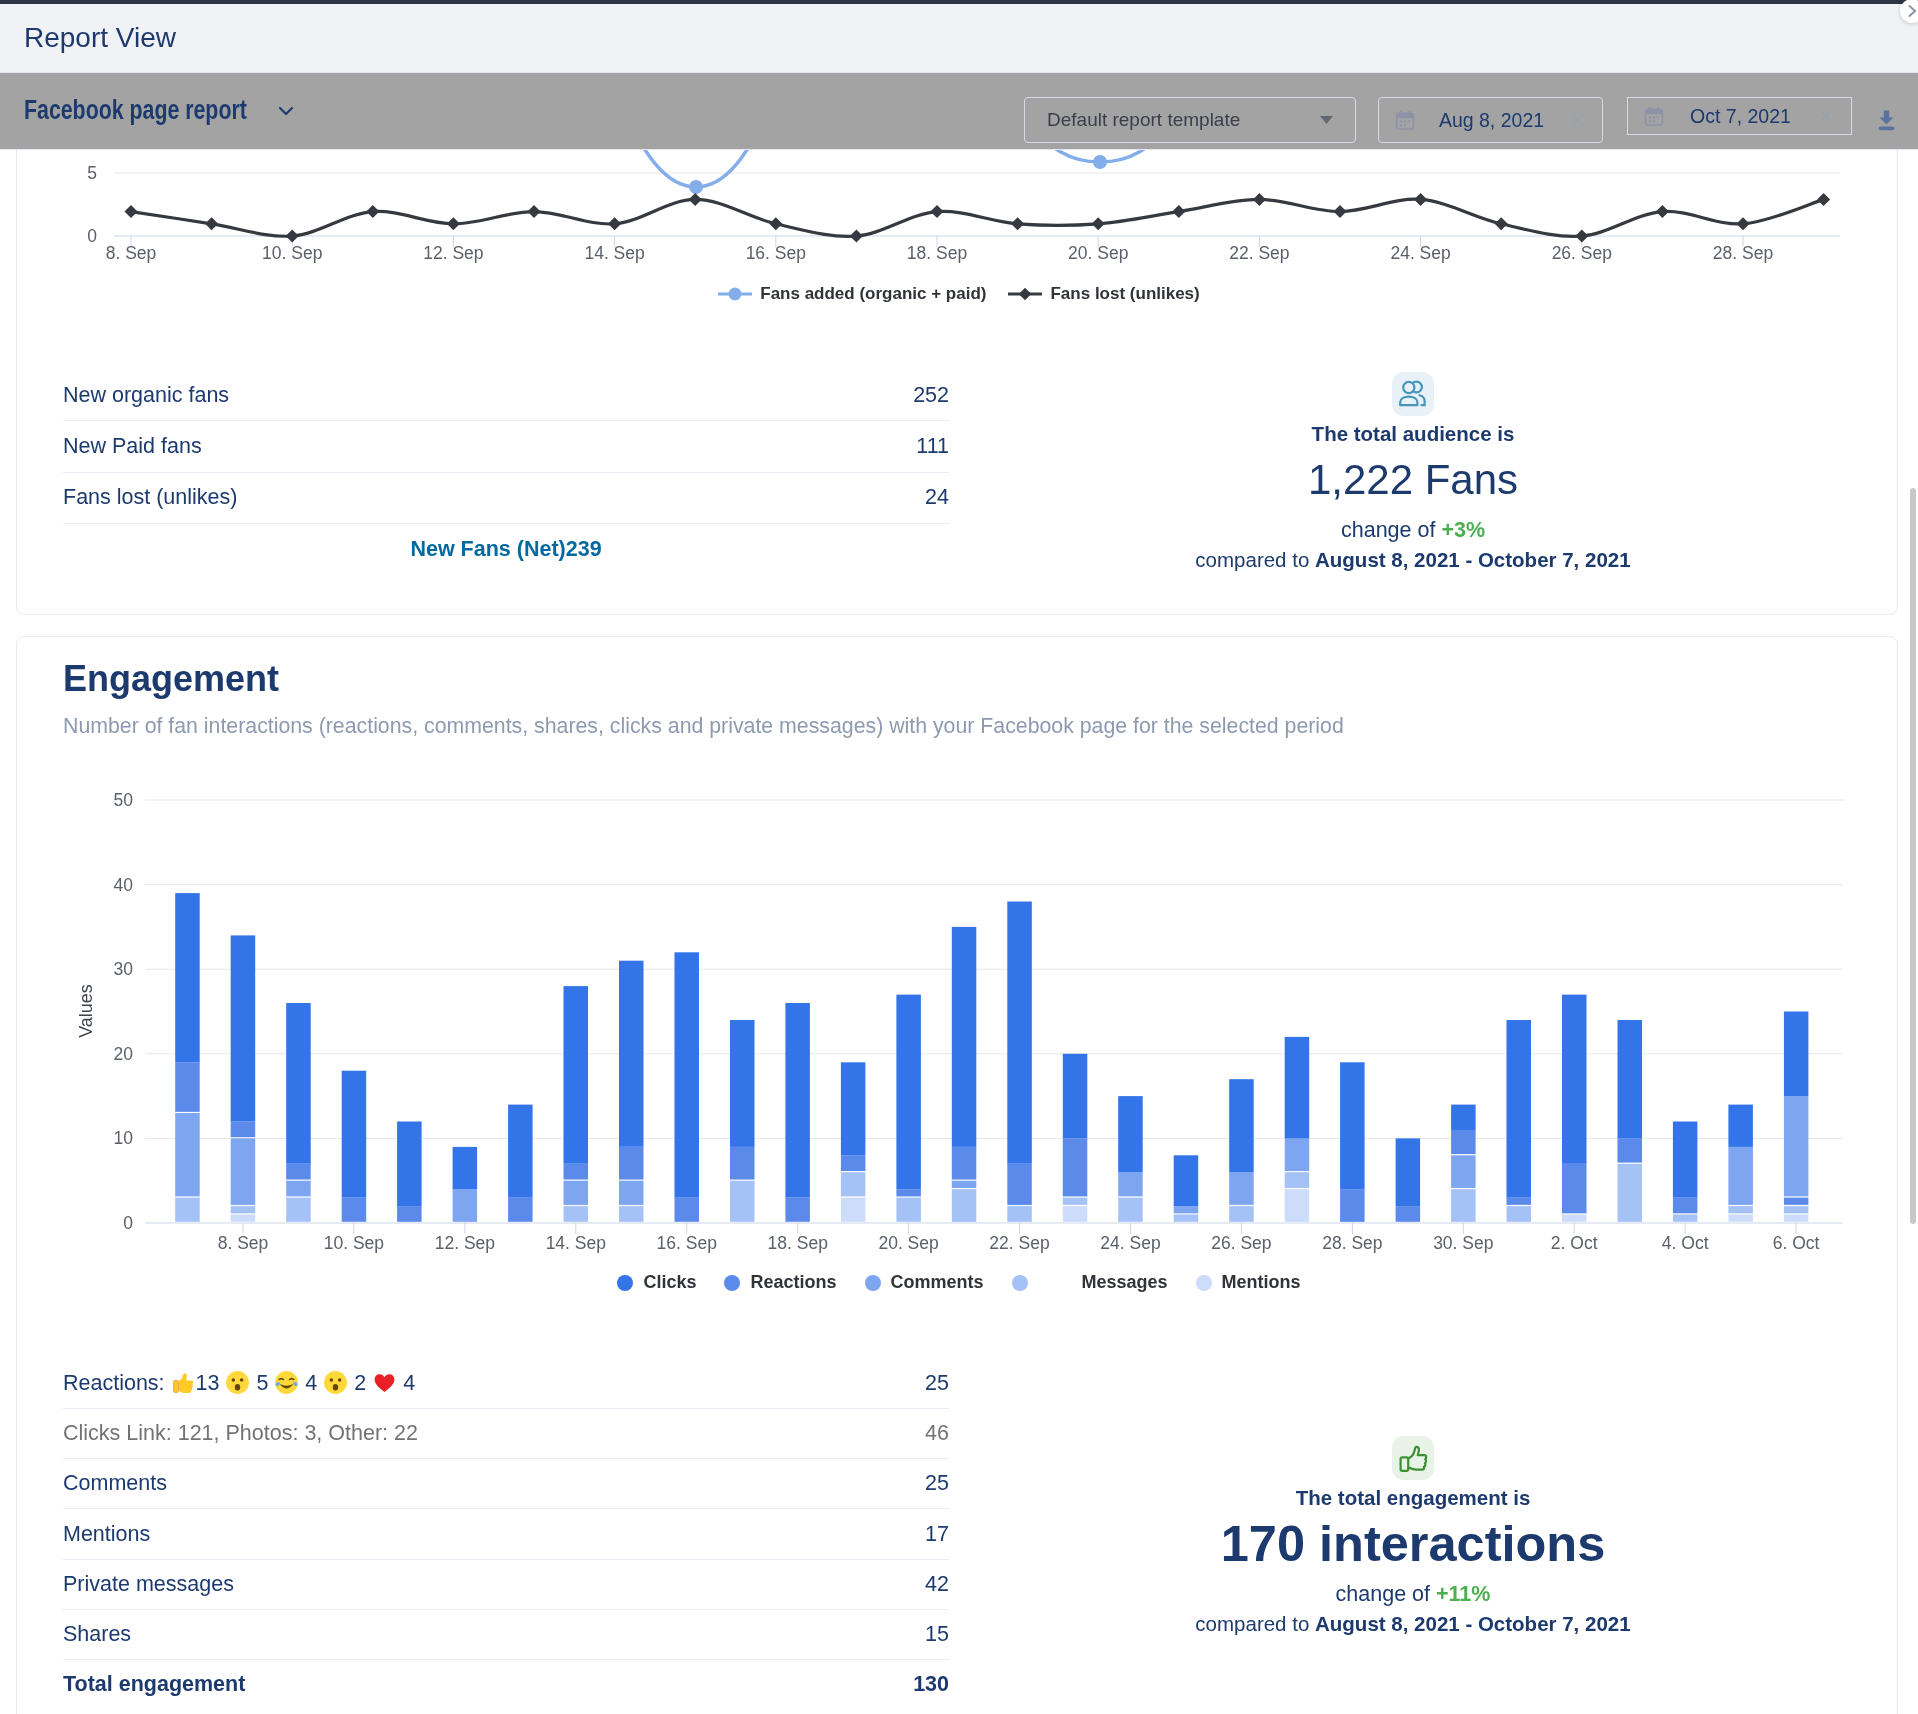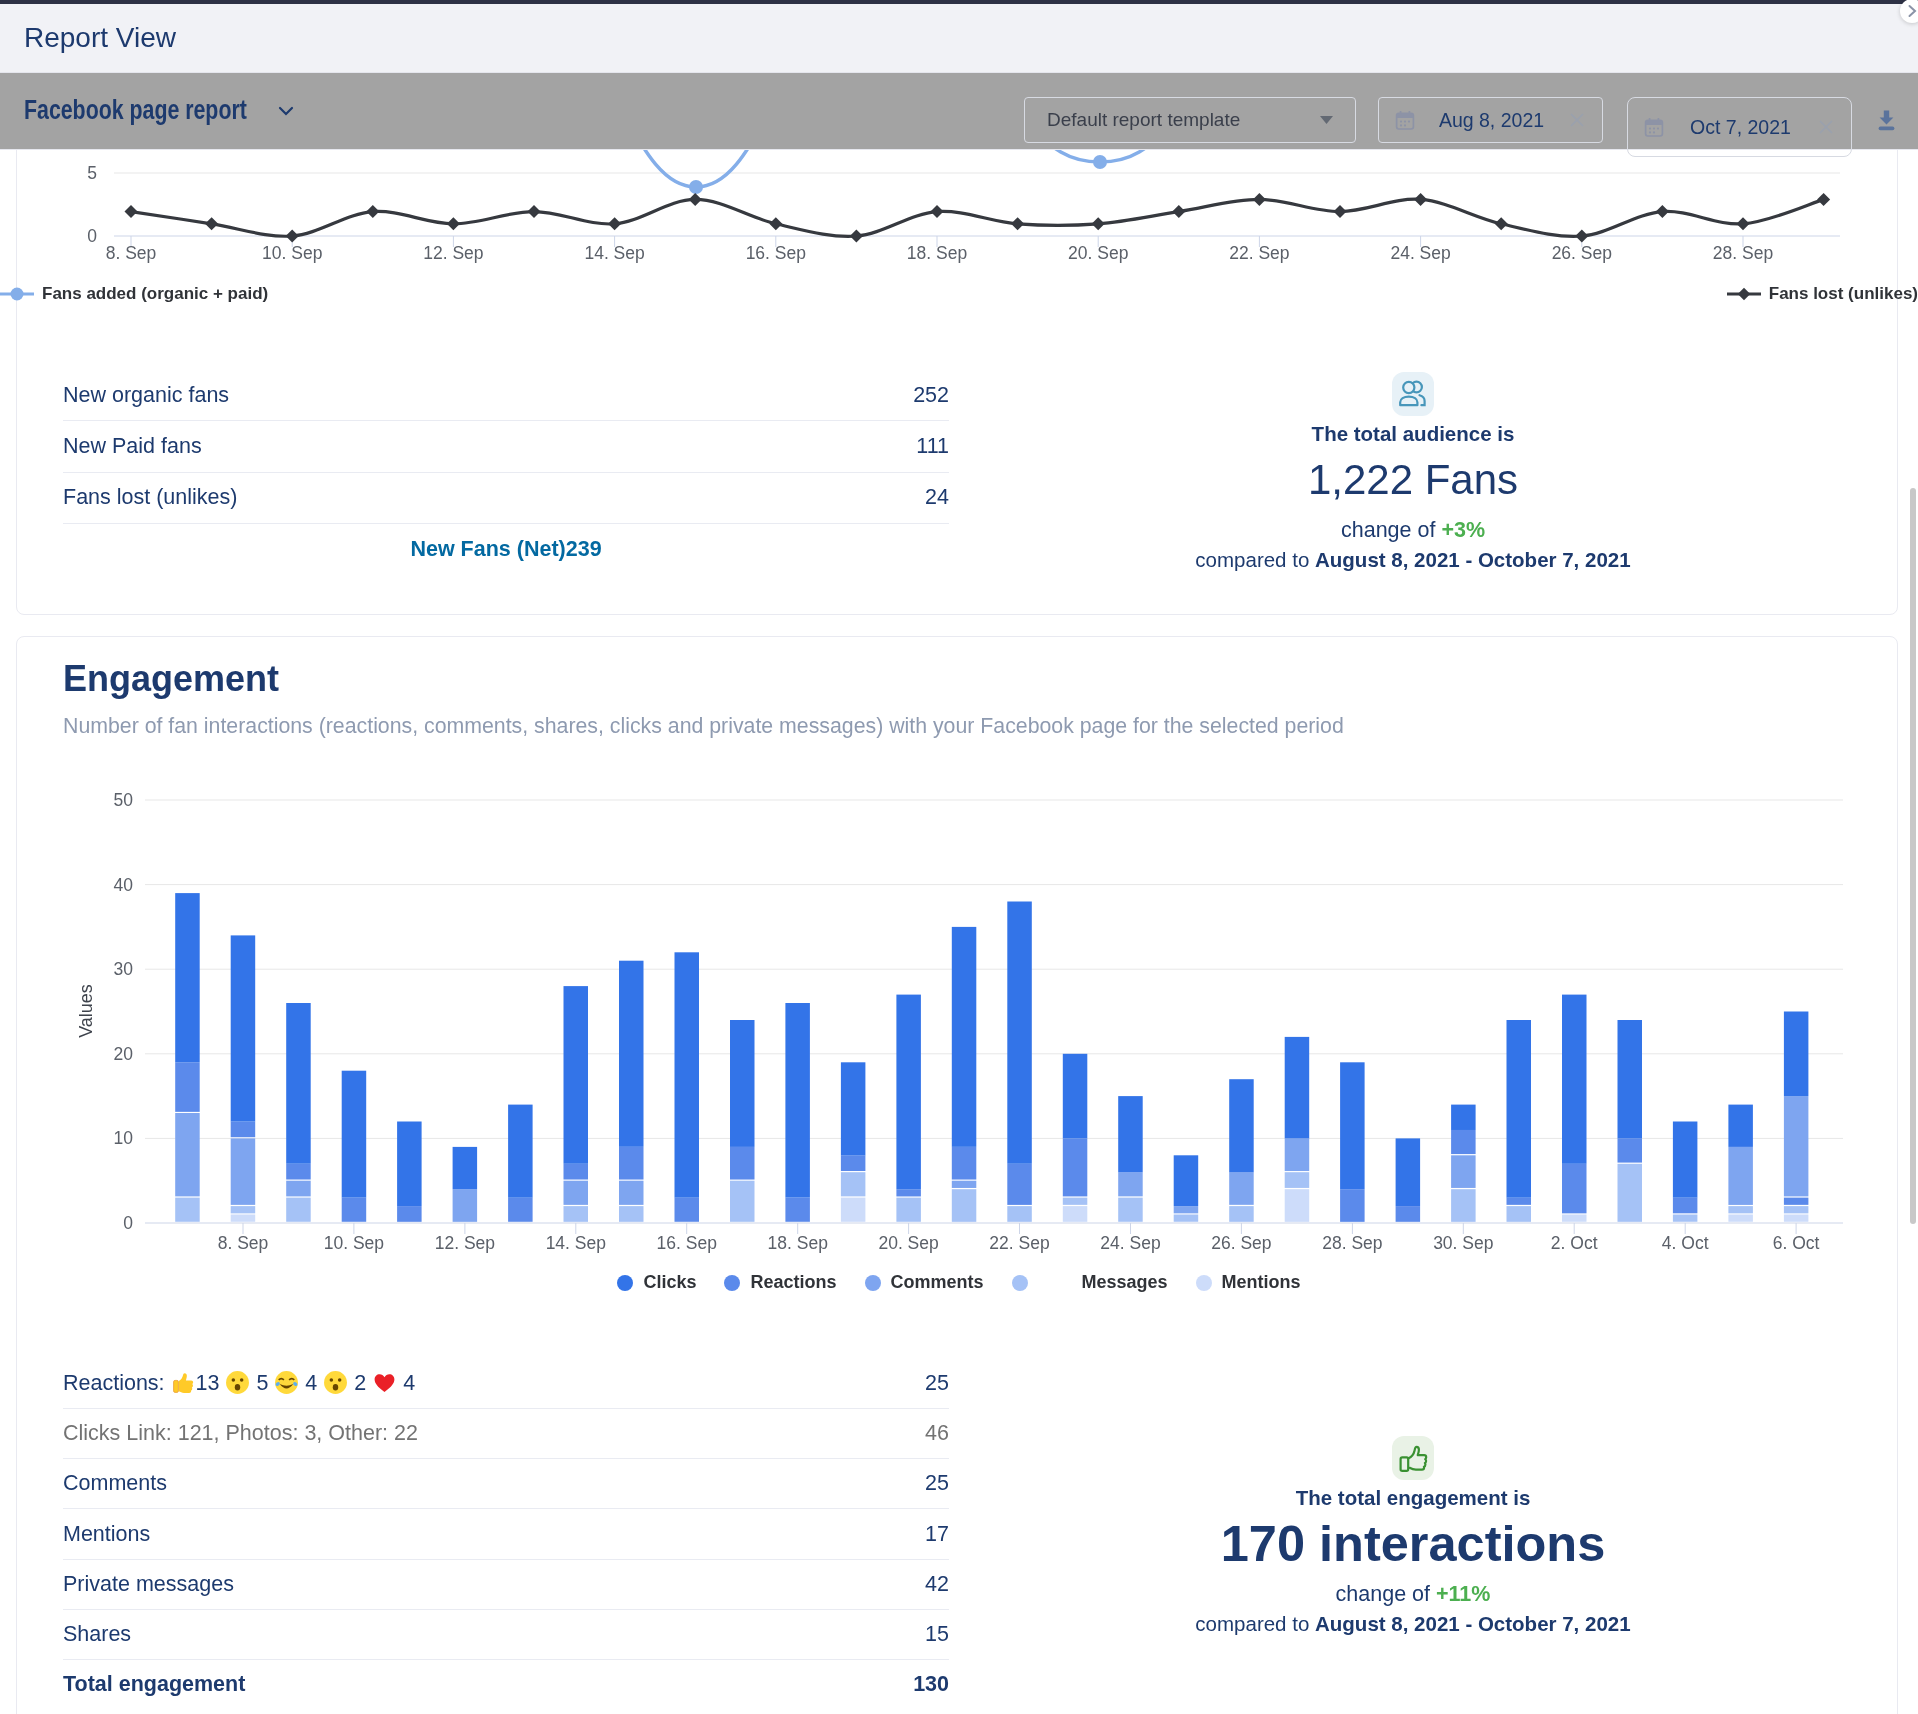--- a/index.html
+++ b/index.html
@@ -56,21 +56,21 @@
     <rect x="-4.6" y="-4.6" width="9.2" height="9.2" transform="translate(1178.8,211.6) rotate(45)" fill="#36393f"></rect>
     <rect x="-4.6" y="-4.6" width="9.2" height="9.2" transform="translate(1259.4,199.4) rotate(45)" fill="#36393f"></rect>
     <rect x="-4.6" y="-4.6" width="9.2" height="9.2" transform="translate(1340.0,211.6) rotate(45)" fill="#36393f"></rect>
     <rect x="-4.6" y="-4.6" width="9.2" height="9.2" transform="translate(1420.6,199.4) rotate(45)" fill="#36393f"></rect>
     <rect x="-4.6" y="-4.6" width="9.2" height="9.2" transform="translate(1501.2,223.8) rotate(45)" fill="#36393f"></rect>
     <rect x="-4.6" y="-4.6" width="9.2" height="9.2" transform="translate(1581.8,236.0) rotate(45)" fill="#36393f"></rect>
     <rect x="-4.6" y="-4.6" width="9.2" height="9.2" transform="translate(1662.4,211.6) rotate(45)" fill="#36393f"></rect>
     <rect x="-4.6" y="-4.6" width="9.2" height="9.2" transform="translate(1743.0,223.8) rotate(45)" fill="#36393f"></rect>
     <rect x="-4.6" y="-4.6" width="9.2" height="9.2" transform="translate(1823.6,199.4) rotate(45)" fill="#36393f"></rect>
 </svg>
-<div style="position:absolute;left:0;top:284px;width:1918px;display:flex;justify-content:space-between;gap:22px;align-items:center;">
+<div style="position:absolute;left:0;top:284px;width:1918px;display:flex;justify-content:center;gap:22px;align-items:center;">
 <div style="display:flex;align-items:center;gap:8px;">
  <svg width="34" height="16">
         <line x1="0" y1="8" x2="34" y2="8" stroke="#84aee9" stroke-width="3"></line>
         <circle cx="17" cy="8" r="6.5" fill="#84aee9"></circle>
       </svg>
  <span style="font-size:17px;font-weight:bold;color:#303338;">Fans added (organic + paid)</span>
 </div>
 <div style="display:flex;align-items:center;gap:8px;">
  <svg width="34" height="16">
         <line x1="0" y1="8" x2="34" y2="8" stroke="#36393f" stroke-width="3"></line>
@@ -375,21 +375,21 @@
 <circle cx="6" cy="15.4" r="1.1"></circle>
           <circle cx="10" cy="15.4" r="1.1"></circle>
         </g>
 </svg>
       <span style="font-size:19.5px;font-weight:500;color:#1d3a6e;">Aug 8, 2021</span>
       <svg width="18" height="18" viewBox="0 0 18 18" stroke="#9aa1ad" stroke-width="1.7" stroke-linecap="round">
         <line x1="3.5" y1="3.5" x2="14.5" y2="14.5"></line>
         <line x1="14.5" y1="3.5" x2="3.5" y2="14.5"></line>
       </svg>
  </div>
- <div style="position:absolute;left:1627px;top:97px;width:225px;height:60px;border:1px solid #d7dae2;border-radius:8px;box-sizing:border-box;display:flex;align-items:center;justify-content:space-between;padding:0 16px;">
+ <div style="position:absolute;left:1627px;top:97px;width:225px;height:38px;border:1px solid #d7dae2;border-radius:0;box-sizing:border-box;display:flex;align-items:center;justify-content:space-between;padding:0 16px;">
    <svg width="20" height="21" viewBox="0 0 20 21">
 <g fill="none" stroke="#8d93a6" stroke-width="1.7">
 <rect x="1.6" y="3.4" width="16.8" height="15.6" rx="2.2"></rect>
 <line x1="5.6" y1="1" x2="5.6" y2="4.2"></line>
           <line x1="14.4" y1="1" x2="14.4" y2="4.2"></line>
 </g>
 <path d="M1.6 5.6 q0-2.2 2.2-2.2 h12.4 q2.2 0 2.2 2.2 v2.4 h-16.8 z" fill="#8d93a6"></path>
 <g fill="#8d93a6">
           <circle cx="6" cy="11.6" r="1.1"></circle>
           <circle cx="10" cy="11.6" r="1.1"></circle>

